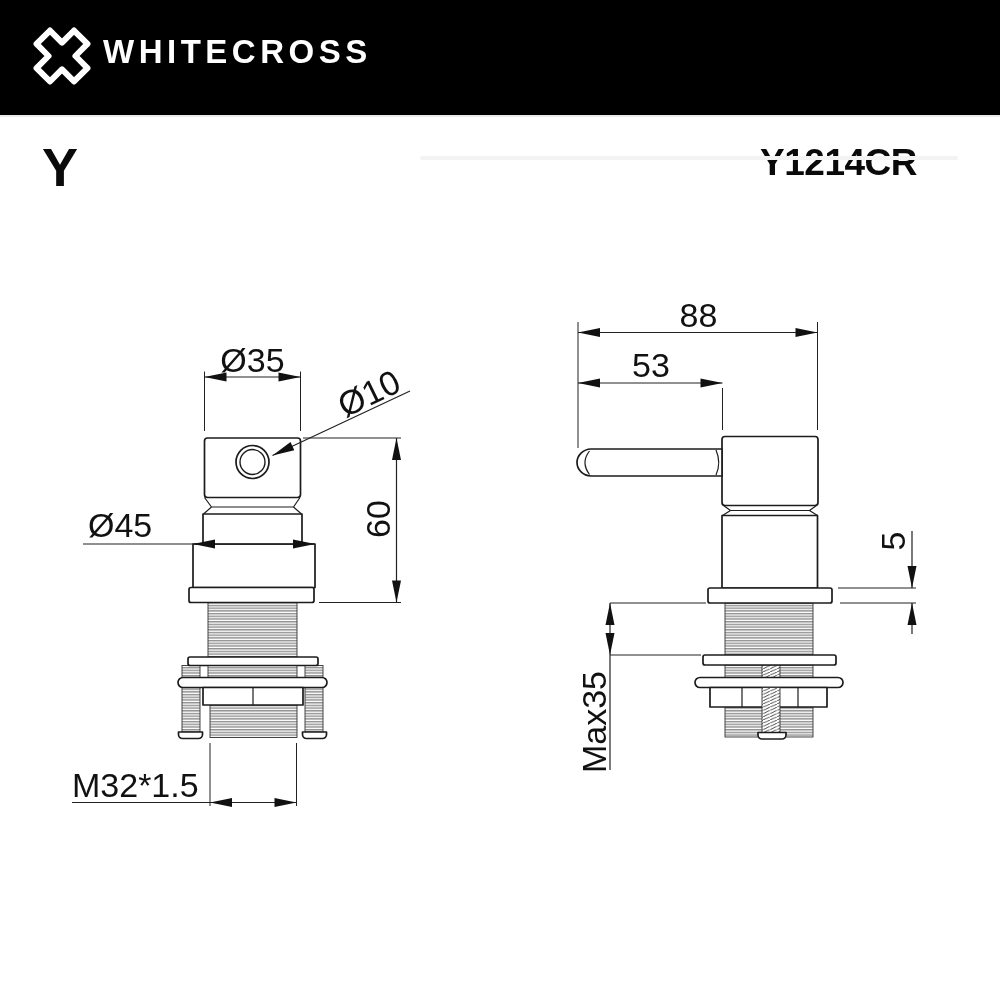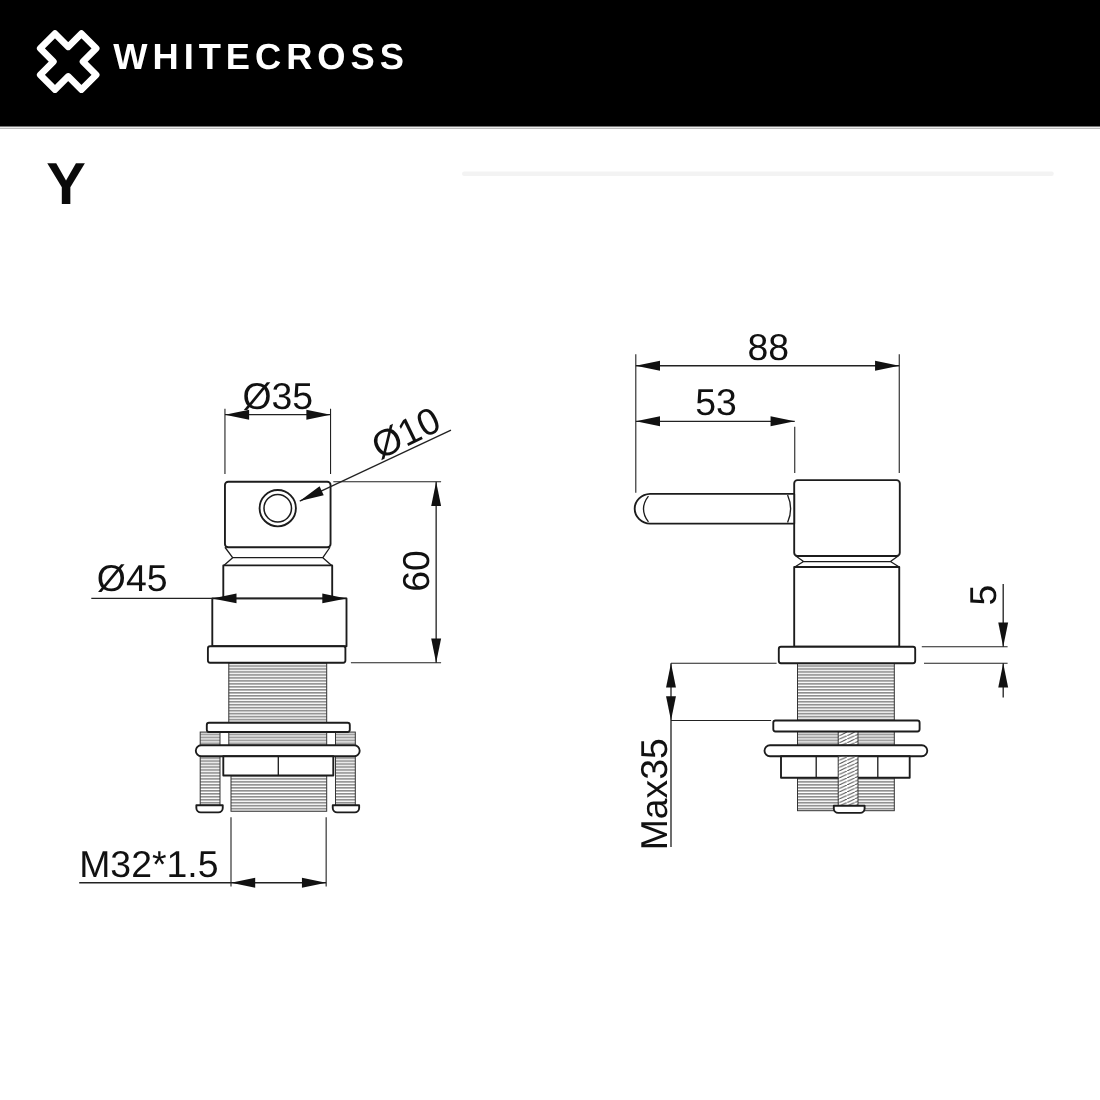--- a/index.html
+++ b/index.html
@@ -32,20 +32,21 @@
   <div class="header">
     <svg class="logo-svg" width="64" height="64" viewBox="0 0 64 64" aria-hidden="true">
       <g transform="translate(32,32) rotate(45)">
         <path d="M-9.5,-26.5 H9.5 V-9.5 H26.5 V9.5 H9.5 V26.5 H-9.5 V9.5 H-26.5 V-9.5 H-9.5 Z" fill="none" stroke="#ffffff" stroke-width="6" stroke-linejoin="round"></path>
       </g>
     </svg>
     <span class="brand">WHITECROSS</span>
   </div>
 
   <div class="series">Y</div>
+  <div class="code">Y1214CR</div>
   <div class="artifact-line"></div>
 
   <svg class="drawing" width="1000" height="1000" viewBox="0 0 1000 1000">
     <defs>
       <pattern id="thH" width="4" height="2.7" patternUnits="userSpaceOnUse">
         <rect width="4" height="2.7" fill="#ffffff"></rect>
         <line x1="0" y1="0.8" x2="4" y2="0.8" class="threads"></line>
       </pattern>
       <pattern id="thD" width="7" height="3.2" patternUnits="userSpaceOnUse">
         <rect width="7" height="3.2" fill="#ffffff"></rect>

